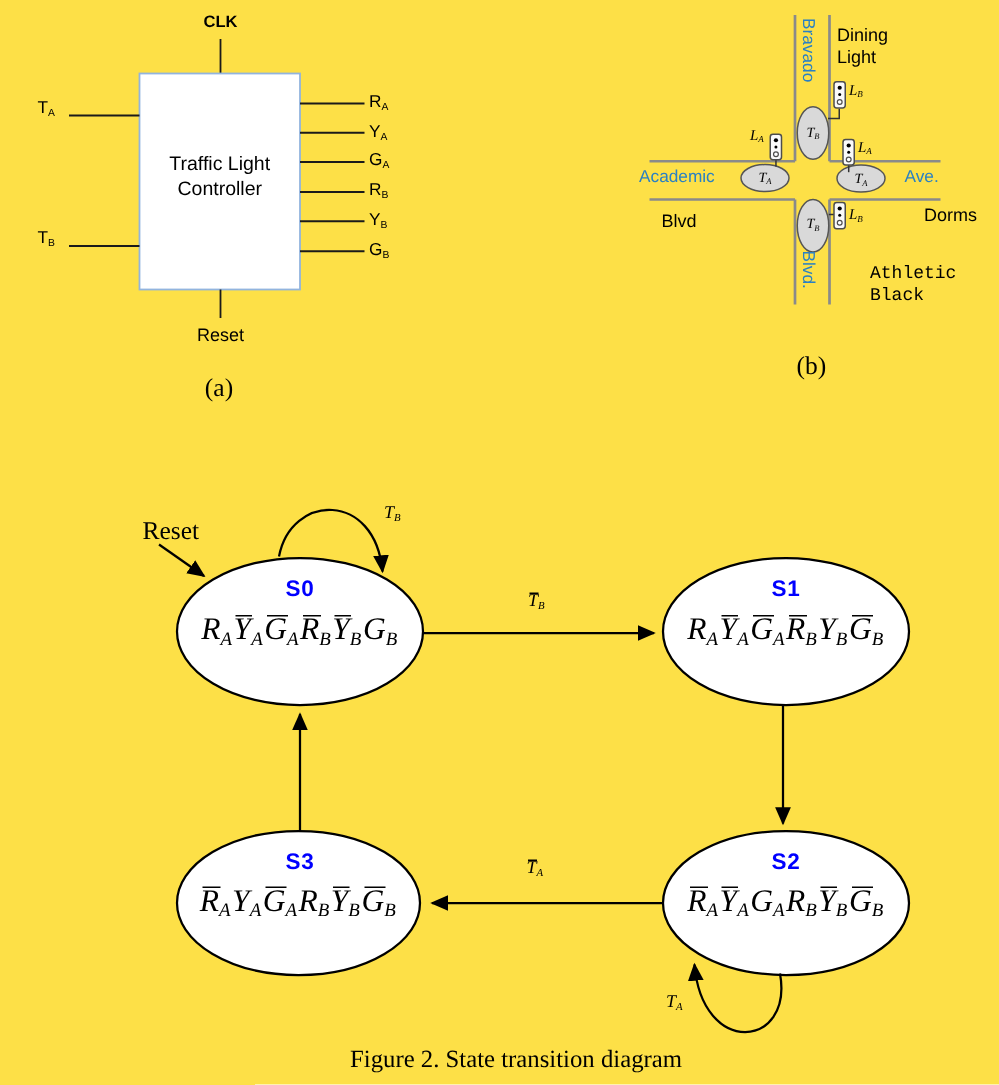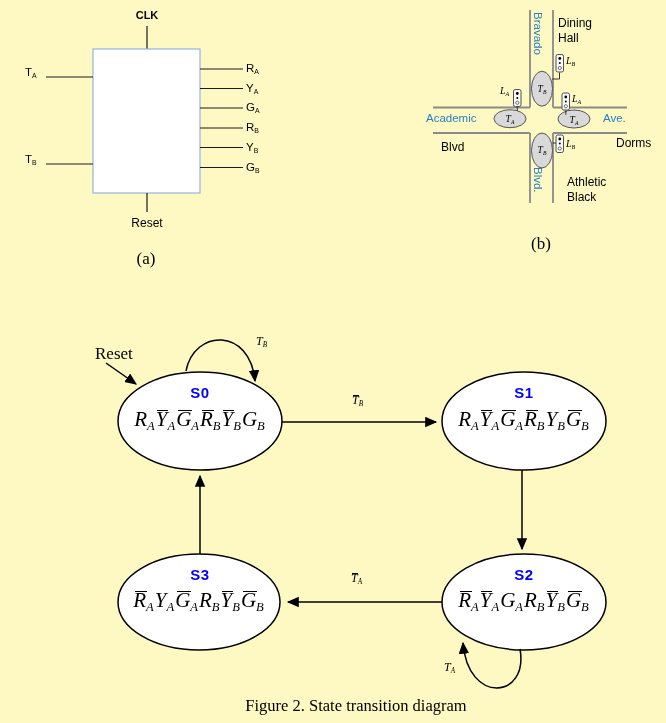--- a/index.html
+++ b/index.html
@@ -1,16 +1,16 @@
 <!DOCTYPE html>
 <html><head>
 <meta charset="utf-8">
 <style>
   html,body{margin:0;padding:0;background:#fff;}
-  .page{position:relative;width:666px;height:723px;background:#fef9c3;overflow:hidden;
+  .page{position:relative;width:666px;height:723px;background:#fde047;overflow:hidden;
         font-family:"Liberation Sans",sans-serif;color:#000;}
   .abs{position:absolute;}
   .serif{font-family:"Liberation Serif",serif;}
   .ctr{text-align:center;}
   .rt{}
   svg{position:absolute;left:0;top:0;}
 
   
   .tk{display:inline-block;white-space:nowrap;}
   .tk .tb{position:relative;display:inline-block;}
@@ -133,41 +133,45 @@
       <line x1="522" y1="470" x2="522" y2="549" marker-end="url(#ah)"></line>
       <line x1="442" y1="602" x2="288" y2="602" marker-end="url(#ah)"></line>
       <line x1="200" y1="554" x2="200" y2="476" marker-end="url(#ah)"></line>
       <path d="M520,649 C529,699 468,705 463,643" marker-end="url(#ah)"></path>
     </g>
   </svg>
 
   <div class="abs clk ctr" style="left:127px;top:9px;width:40px;">CLK</div>
   <div class="abs blk-label plain" style="left:25px;top:66px;"><span class="tk"><span class="tb">T</span><sub>A</sub></span></div>
   <div class="abs blk-label plain" style="left:25px;top:153px;"><span class="tk"><span class="tb">T</span><sub>B</sub></span></div>
+  <div class="abs blk-title ctr" style="left:93px;top:100px;width:107px;">
+    <div>Traffic Light</div>
+    <div>Controller</div>
+  </div>
   <div class="abs blk-label plain" style="left:246px;top:62px;"><span class="tk"><span class="tb">R</span><sub>A</sub></span></div>
   <div class="abs blk-label plain" style="left:246px;top:81.5px;"><span class="tk"><span class="tb">Y</span><sub>A</sub></span></div>
   <div class="abs blk-label plain" style="left:246px;top:101px;"><span class="tk"><span class="tb">G</span><sub>A</sub></span></div>
   <div class="abs blk-label plain" style="left:246px;top:121px;"><span class="tk"><span class="tb">R</span><sub>B</sub></span></div>
   <div class="abs blk-label plain" style="left:246px;top:140.5px;"><span class="tk"><span class="tb">Y</span><sub>B</sub></span></div>
   <div class="abs blk-label plain" style="left:246px;top:160.5px;"><span class="tk"><span class="tb">G</span><sub>B</sub></span></div>
   <div class="abs reset1 ctr" style="left:124px;top:216px;width:46px;">Reset</div>
   <div class="abs serif sublab ctr" style="left:126px;top:249px;width:40px;">(a)</div>
 
   <div class="abs map-street map-vert" style="left:532px;top:12px;height:48px;">Bravado</div>
   <div class="abs map-street map-vert" style="left:532px;top:167px;height:34px;">Blvd.</div>
   <div class="abs map-street rt" style="left:426px;top:112px;width:60px;">Academic</div>
   <div class="abs map-street" style="left:603px;top:112px;">Ave.</div>
 
   <div class="abs map-place" style="left:558px;top:16px;">
     <div>Dining</div>
-    <div>Hall</div>
+    <div>Light</div>
   </div>
   <div class="abs map-place" style="left:441px;top:140px;">Blvd</div>
   <div class="abs map-place" style="left:604px;top:136px;padding-left:12px;">Dorms</div>
-  <div class="abs map-place" style="left:567px;top:175px;">
+  <div class="abs map-place" style="left:580px;top:175px;font-family:Liberation Mono, monospace;">
     <div>Athletic</div>
     <div>Black</div>
   </div>
 
   <div class="abs sensor-lb math ctr" style="left:531px;top:83px;width:22px;"><span class="tk"><span class="tb">T</span><sub>B</sub></span></div>
   <div class="abs sensor-lb math ctr" style="left:499px;top:113px;width:22px;"><span class="tk"><span class="tb">T</span><sub>A</sub></span></div>
   <div class="abs sensor-lb math ctr" style="left:563px;top:113.5px;width:22px;"><span class="tk"><span class="tb">T</span><sub>A</sub></span></div>
   <div class="abs sensor-lb math ctr" style="left:531px;top:144px;width:22px;"><span class="tk"><span class="tb">T</span><sub>B</sub></span></div>
 
   <div class="abs light-lb math" style="left:566px;top:55px;"><span class="tk"><span class="tb">L</span><sub>B</sub></span></div>
@@ -189,14 +193,14 @@
   <div class="abs fx math ctr" style="left:444px;top:588px;width:160px;"><span class="tk"><span class="tb bar">R</span><sub>A</sub></span><span class="tk"><span class="tb bar">Y</span><sub>A</sub></span><span class="tk"><span class="tb">G</span><sub>A</sub></span><span class="tk"><span class="tb">R</span><sub>B</sub></span><span class="tk"><span class="tb bar">Y</span><sub>B</sub></span><span class="tk"><span class="tb bar">G</span><sub>B</sub></span></div>
 
   <div class="abs stname ctr" style="left:150px;top:566px;width:100px;">S3</div>
   <div class="abs fx math ctr" style="left:119px;top:588px;width:160px;"><span class="tk"><span class="tb bar">R</span><sub>A</sub></span><span class="tk"><span class="tb">Y</span><sub>A</sub></span><span class="tk"><span class="tb bar">G</span><sub>A</sub></span><span class="tk"><span class="tb">R</span><sub>B</sub></span><span class="tk"><span class="tb bar">Y</span><sub>B</sub></span><span class="tk"><span class="tb bar">G</span><sub>B</sub></span></div>
 
   <div class="abs trlb math" style="left:256px;top:334px;"><span class="tk"><span class="tb">T</span><sub>B</sub></span></div>
   <div class="abs trlb math" style="left:352px;top:393px;"><span class="tk"><span class="tb bar">T</span><sub>B</sub></span></div>
   <div class="abs trlb math" style="left:351px;top:571px;"><span class="tk"><span class="tb bar">T</span><sub>A</sub></span></div>
   <div class="abs trlb math" style="left:444px;top:660px;"><span class="tk"><span class="tb">T</span><sub>A</sub></span></div>
 
-  <div class="abs serif figcap ctr" style="left:156px;top:696px;width:400px;">Figure 2. State transition diagram</div>
+  <div class="abs serif figcap ctr" style="left:144px;top:696px;width:400px;">Figure 2. State transition diagram</div>
 </div>
 
 </body></html>

